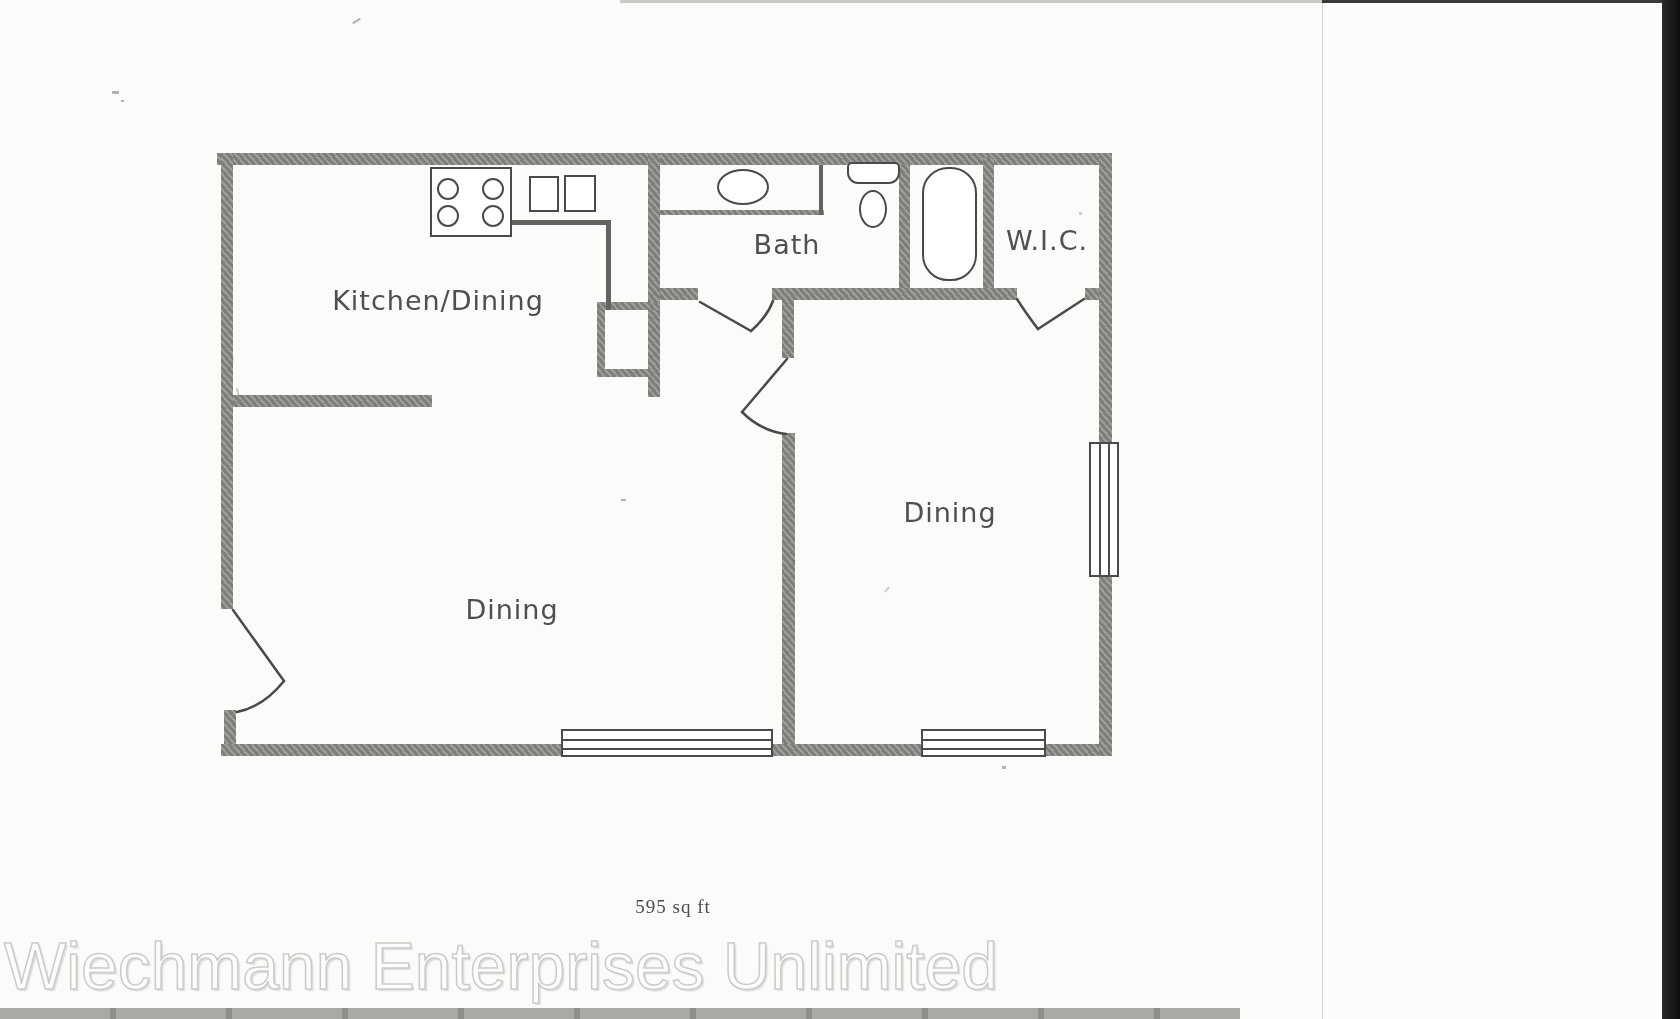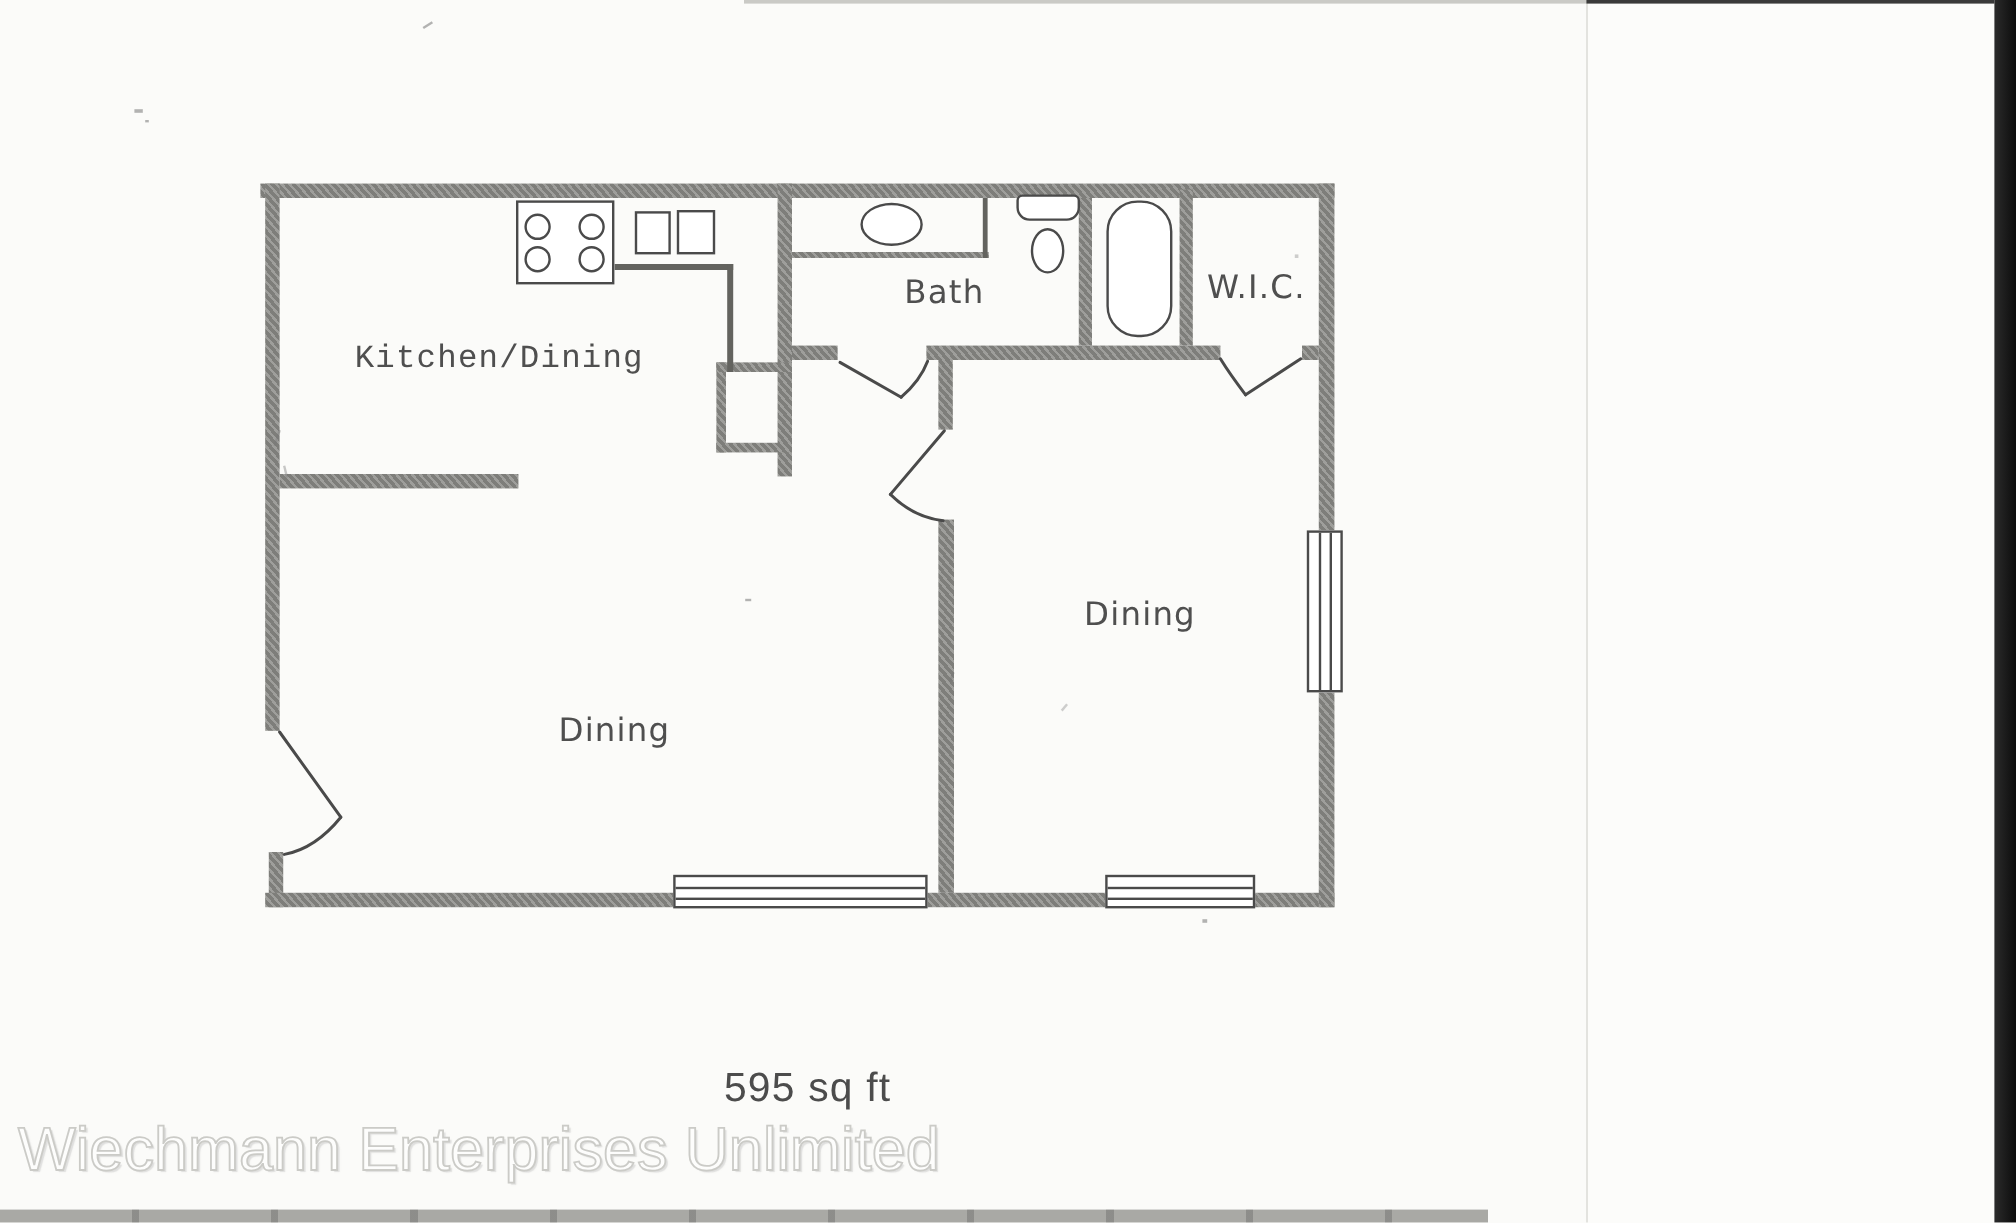--- a/index.html
+++ b/index.html
@@ -23,23 +23,23 @@
   .burner{position:absolute;width:22px;height:22px;border:2px solid var(--line,#4a4a4a);border-radius:50%;box-sizing:border-box;background:#fff;}
   
   .window{position:absolute;background:#fff;border:2px solid var(--line,#4a4a4a);box-sizing:border-box;}
   .mull-h{position:absolute;left:0;width:100%;height:2px;background:var(--line,#4a4a4a);}
   .mull-v{position:absolute;top:0;height:100%;width:2px;background:var(--line,#4a4a4a);}
   
   .lbl{position:absolute;transform:translate(-50%,-50%);color:#4f4f4f;font-size:27px;letter-spacing:1px;white-space:nowrap;}
   #caption-title{position:absolute;left:673px;top:866px;transform:translate(-50%,-50%);
      font-family:"Liberation Serif","DejaVu Serif",serif;font-weight:bold;font-size:28px;color:#555;letter-spacing:1px;white-space:nowrap;}
   #caption-area{position:absolute;left:673px;top:907px;transform:translate(-50%,-50%);
-     font-family:Liberation Sans, sans-serif;font-size:34px;color:#4c4c4c;letter-spacing:1px;white-space:nowrap;}
-  #watermark{position:absolute;left:15px;top:928px;font-family:"Liberation Sans","DejaVu Sans",sans-serif;
-     font-size:51px;letter-spacing:0;color:#fdfdfc;-webkit-text-stroke:1.5px #cbcbc7;
+     font-family:Liberation Serif, serif;font-size:19px;color:#4c4c4c;letter-spacing:1px;white-space:nowrap;}
+  #watermark{position:absolute;left:4px;top:928px;font-family:"Liberation Sans","DejaVu Sans",sans-serif;
+     font-size:66px;letter-spacing:0;color:#fdfdfc;-webkit-text-stroke:1.5px #cbcbc7;
      text-shadow:2px 2px 1px rgba(170,170,170,.35);white-space:nowrap;}
   svg.overlay{position:absolute;left:0;top:0;pointer-events:none;}
   .spk{position:absolute;background:#777;opacity:.55;}
 </style>
 </head>
 <body>
 
 <div id="canvas">
 
   <div class="abs" id="right-page"></div>
@@ -111,21 +111,21 @@
       <path d="M 284 681 Q 263 707 237 712"></path>
       <path d="M 700 302 L 751 331"></path>
       <path d="M 751 331 Q 767 317 773 301"></path>
       <path d="M 787 359 L 742 412"></path>
       <path d="M 742 412 Q 761 431 786 434"></path>
       <path d="M 1084 299 L 1038 329"></path>
       <path d="M 1038 329 Q 1025 312 1017 299"></path>
     </g>
   </svg>
 
-  <div class="lbl" style="left:416px;top:300px;font-family:Liberation Mono, monospace;">Kitchen/Dining</div>
+  <div class="lbl" style="left:438px;top:300px;">Kitchen/Dining</div>
   <div class="lbl" style="left:787px;top:244px;">Bath</div>
   <div class="lbl" style="left:1047px;top:240px;">W.I.C.</div>
   <div class="lbl" style="left:950px;top:512px;">Dining</div>
   <div class="lbl" style="left:512px;top:609px;">Dining</div>
 
   <div id="caption-area">595 sq ft</div>
 
   <div id="watermark">Wiechmann Enterprises Unlimited</div>
 
   <div class="spk" style="left:112px;top:91px;width:7px;height:3px;"></div>

